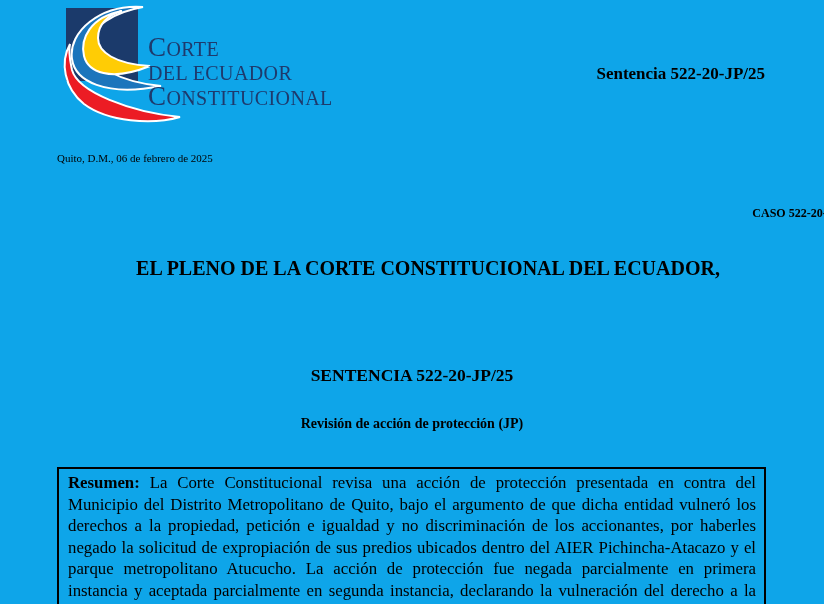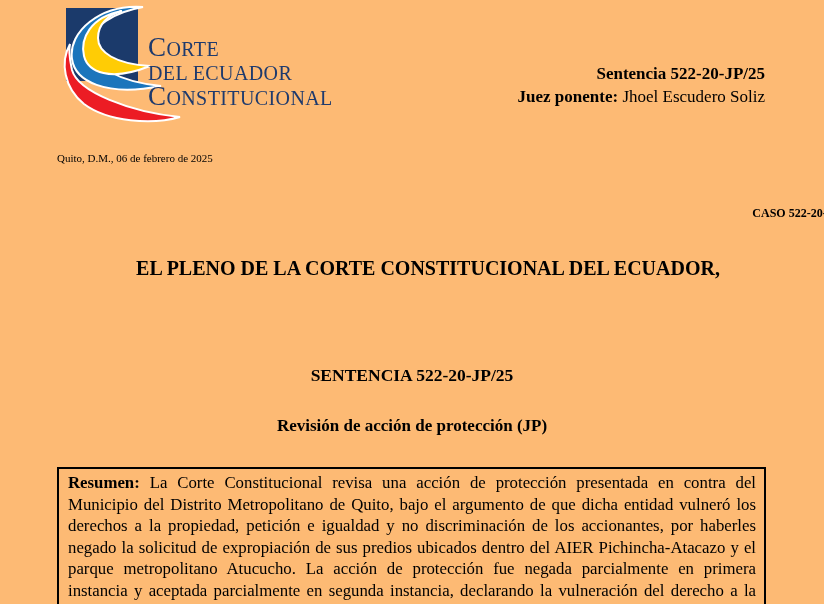--- a/index.html
+++ b/index.html
@@ -1,17 +1,17 @@
 <!DOCTYPE html>
 <html><head>
 <meta charset="utf-8">
 <style>
   html,body{margin:0;padding:0;background:#e8e8e8;}
   .page{
-    position:relative;width:824px;height:604px;background:#fdba74;
+    position:relative;width:824px;height:604px;background:#0ea5e9;
     overflow:hidden;font-family:"Liberation Serif",serif;color:#000;
     margin:0 auto;
   }
   .bold{font-weight:bold;}
 
   
   .logo-mark{position:absolute;left:60px;top:4px;width:150px;height:126px;}
   .logo-text{position:absolute;left:148px;top:36px;color:#1E3A6D;}
   .logo-line{font-size:20px;line-height:23.5px;letter-spacing:0.4px;white-space:nowrap;}
   .logo-line.big-initial::first-letter{font-size:27px;}
@@ -22,21 +22,21 @@
 
   
   .date-line{position:absolute;left:57px;top:152px;font-size:11px;}
   .case-title{position:absolute;left:16px;width:100%;top:206px;text-align:right;
     font-weight:bold;font-size:12px;}
   .pleno-heading{position:absolute;left:0;width:100%;top:255px;text-align:center;
     font-weight:bold;font-size:20px;line-height:27px;margin-left:16px;}
   .sent-heading{position:absolute;left:0;width:100%;top:365px;text-align:center;
     font-weight:bold;font-size:17.5px;}
   .rev-heading{position:absolute;left:0;width:100%;top:416px;text-align:center;
-    font-weight:bold;font-size:17px;}
+    font-weight:bold;font-size:14px;}
 
   
   .resumen-box{position:absolute;left:57px;top:467px;width:709px;height:180px;
     border:2px solid #000;box-sizing:border-box;padding:3px 8px 0 9px;
     overflow:hidden;}
   .resumen-box p{margin:0;font-size:16.8px;line-height:21.6px;text-align:justify;}
 </style>
 </head>
 <body>
 
@@ -51,21 +51,20 @@
     </svg>
     <div class="logo-text">
       <div class="logo-line big-initial">CORTE</div>
       <div class="logo-line">DEL ECUADOR</div>
       <div class="logo-line big-initial">CONSTITUCIONAL</div>
     </div>
   </div>
 
   <div class="header-meta">
     <div class="bold">Sentencia 522-20-JP/25</div>
-    <div><span class="bold">Juez ponente:</span><span> Jhoel Escudero Soliz</span></div>
   </div>
 
   <div class="date-line">Quito, D.M., 06 de febrero de 2025</div>
 
   <div class="case-title">CASO 522-20-JP</div>
 
   <div class="pleno-heading">
     <div>EL PLENO DE LA CORTE CONSTITUCIONAL DEL ECUADOR,</div>
   </div>
 

